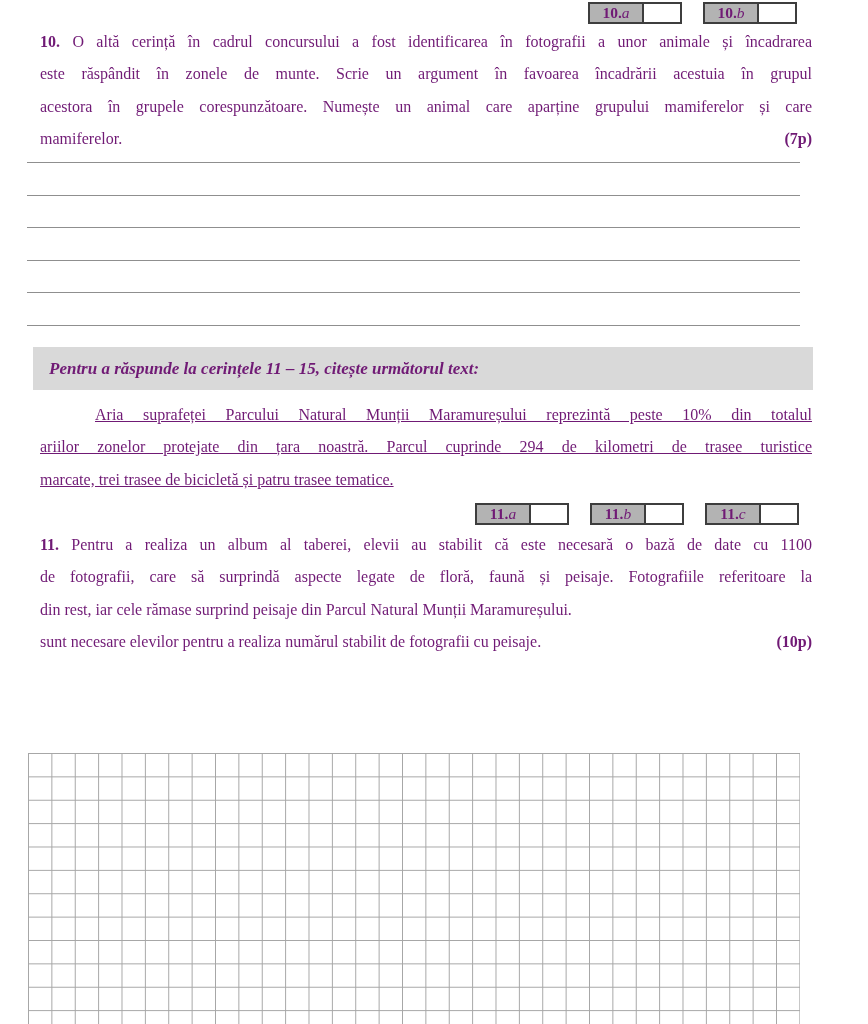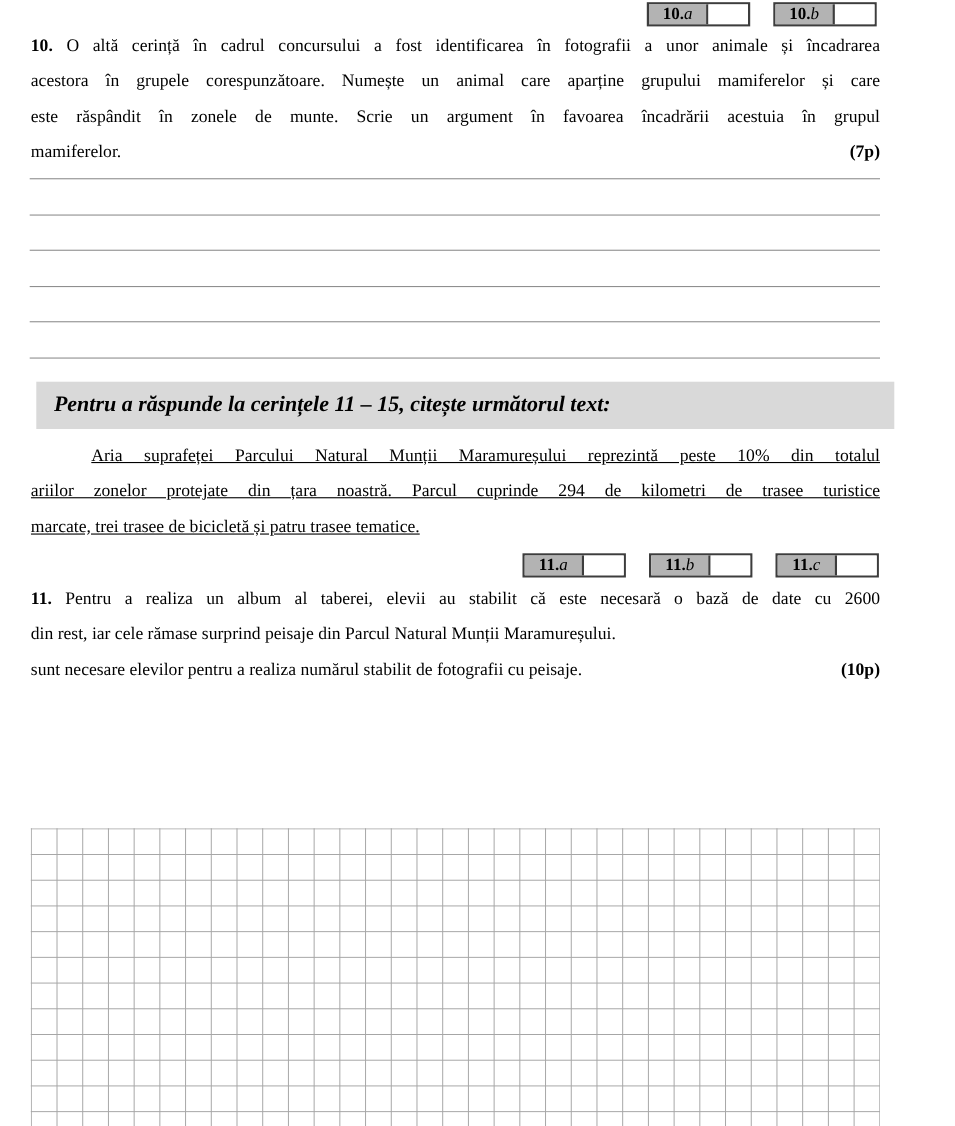--- a/index.html
+++ b/index.html
@@ -9,21 +9,21 @@
     --rule-line:#8f8f8f;
     --grid-line:#a6a6a6;
   }
   html,body{margin:0;padding:0;background:#ffffff;}
   .page{
     position:relative;
     width:868px;height:1024px;
     background:#ffffff;
     overflow:hidden;
     font-family:"Liberation Serif","DejaVu Serif",serif;
-    color:#000000;
+    color:#701a75;
   }
   
   .score-box{
     position:absolute;
     display:flex;
     height:22px;
     box-sizing:border-box;
     border:2px solid var(--score-box-border,#3d3d3d);
     background:#fff;
   }
@@ -36,20 +36,21 @@
     line-height:18px;
   }
   .score-label b{font-style:normal;}
   .score-label i{font-weight:normal;}
   .score-value{width:36px;background:#ffffff;}
   
   .text-block{
     position:absolute;
     width:772px;
     font-size:16px;
+    margin-left:12px;
   }
   .line{
     height:32.4px;
     line-height:32.4px;
     overflow:hidden;
     text-align:justify;
     text-align-last:justify;
     -moz-text-align-last:justify;
   }
   .line.plain{text-align:left;text-align-last:left;}
@@ -67,21 +68,21 @@
     left:27px;width:773px;height:0;
     border-top:1.5px solid var(--rule-line,#8f8f8f);
   }
   
   .banner{
     position:absolute;
     left:33px;top:347px;
     width:780px;height:43px;
     box-sizing:border-box;
     background:var(--banner-fill,#d9d9d9);
-    font-size:20px;
+    font-size:17px;
     font-weight:bold;
     font-style:italic;
     line-height:43px;
     padding-left:16px;
   }
   
   .grid{
     position:absolute;
     left:28px;top:753px;
     width:772px;height:271px;
@@ -106,22 +107,22 @@
   <div class="score-box" style="left:703px;top:2px;">
     <div class="score-label">
         <b>10.</b>
         <i>b</i>
       </div>
     <div class="score-value"></div>
   </div>
 
   <div class="text-block" style="left:28px;top:26px;">
     <div class="line"><b class="qnum">10.</b> <span>O altă cerință în cadrul concursului a fost identificarea în fotografii a unor animale și încadrarea</span></div>
+    <div class="line">este răspândit în zonele de munte. Scrie un argument în favoarea încadrării acestuia în grupul</div>
     <div class="line">acestora în grupele corespunzătoare. Numește un animal care aparține grupului mamiferelor și care</div>
-    <div class="line">este răspândit în zonele de munte. Scrie un argument în favoarea încadrării acestuia în grupul</div>
     <div class="line last-line">
       <span>mamiferelor.</span>
       <b class="points">(7p)</b>
     </div>
   </div>
 
   <div class="rule" style="top:162px;"></div>
   <div class="rule" style="top:194.5px;"></div>
   <div class="rule" style="top:227px;"></div>
   <div class="rule" style="top:259.5px;"></div>
@@ -154,21 +155,22 @@
   </div>
   <div class="score-box" style="left:705px;top:503px;">
     <div class="score-label">
         <b>11.</b>
         <i>c</i>
       </div>
     <div class="score-value"></div>
   </div>
 
   <div class="text-block" style="left:28px;top:529px;">
-    <div class="line"><b class="qnum">11.</b> <span>Pentru a realiza un album al taberei, elevii au stabilit că este necesară o bază de date cu 2600</span></div>
+    <div class="line"><b class="qnum">11.</b> <span>Pentru a realiza un album al taberei, elevii au stabilit că este necesară o bază de date cu 1100</span></div>
+    <div class="line">de fotografii, care să surprindă aspecte legate de floră, faună și peisaje. Fotografiile referitoare la</div>
     <div class="line plain">din rest, iar cele rămase surprind peisaje din Parcul Natural Munții Maramureșului.</div>
     <div class="line last-line">
       <span>sunt necesare elevilor pentru a realiza numărul stabilit de fotografii cu peisaje.</span>
       <b class="points">(10p)</b>
     </div>
   </div>
 
   <div class="grid"></div>
 
 </div>

